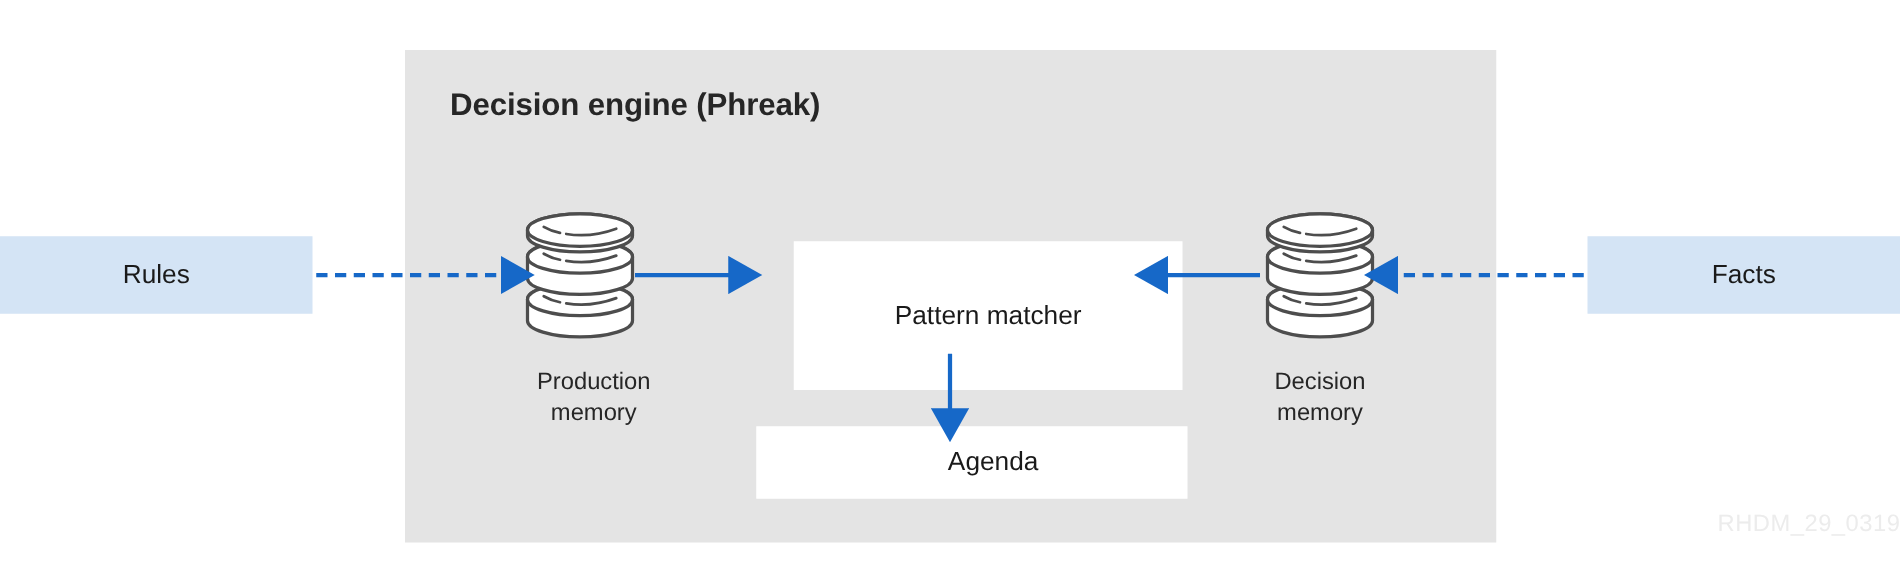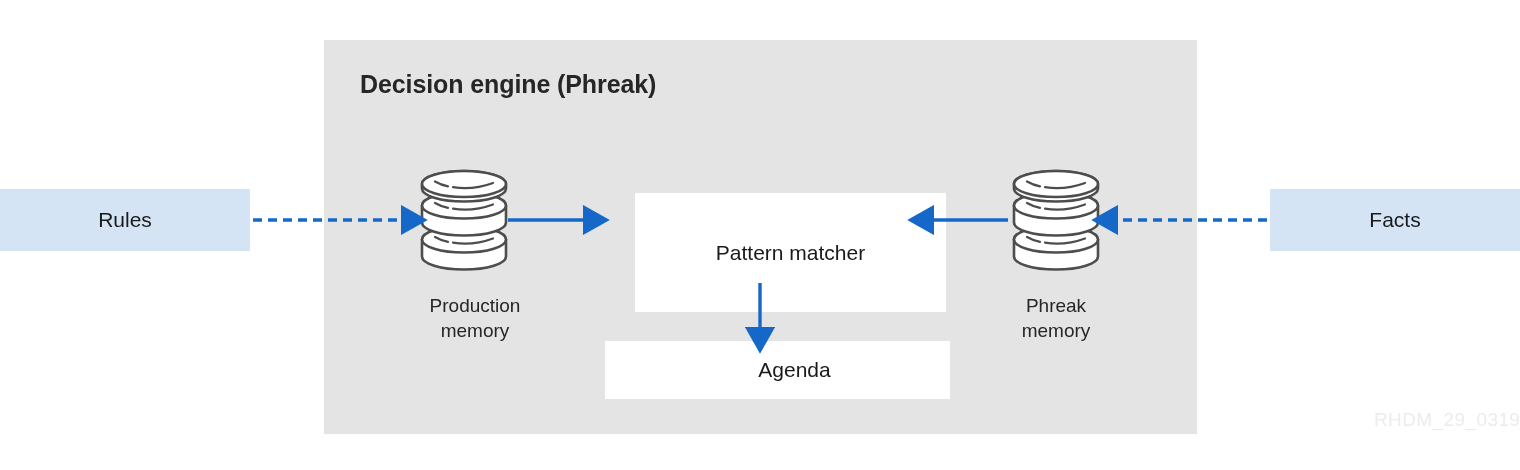--- a/index.html
+++ b/index.html
@@ -159,21 +159,21 @@
       <path d="M34 76.7 q20 3.2 40 -4.2"></path>
     </g>
   </svg>
 
   <div class="abs caption cap-production">
     <div>Production</div>
     <div>memory</div>
   </div>
 
   <div class="abs caption cap-working">
-    <div>Phreak</div>
+    <div>Decision</div>
     <div>memory</div>
   </div>
 
   <svg class="abs connectors" viewBox="0 0 1520 470">
     <defs>
       <marker id="arrow-right" markerWidth="9" markerHeight="9" refX="1" refY="4.5" orient="auto" markerUnits="strokeWidth">
         <path d="M0,0 L0,9 L8,4.5 Z" fill="#1668c8"></path>
       </marker>
       <marker id="arrow-left" markerWidth="9" markerHeight="9" refX="1" refY="4.5" orient="auto" markerUnits="strokeWidth">
         <path d="M0,0 L0,9 L8,4.5 Z" fill="#1668c8"></path>

